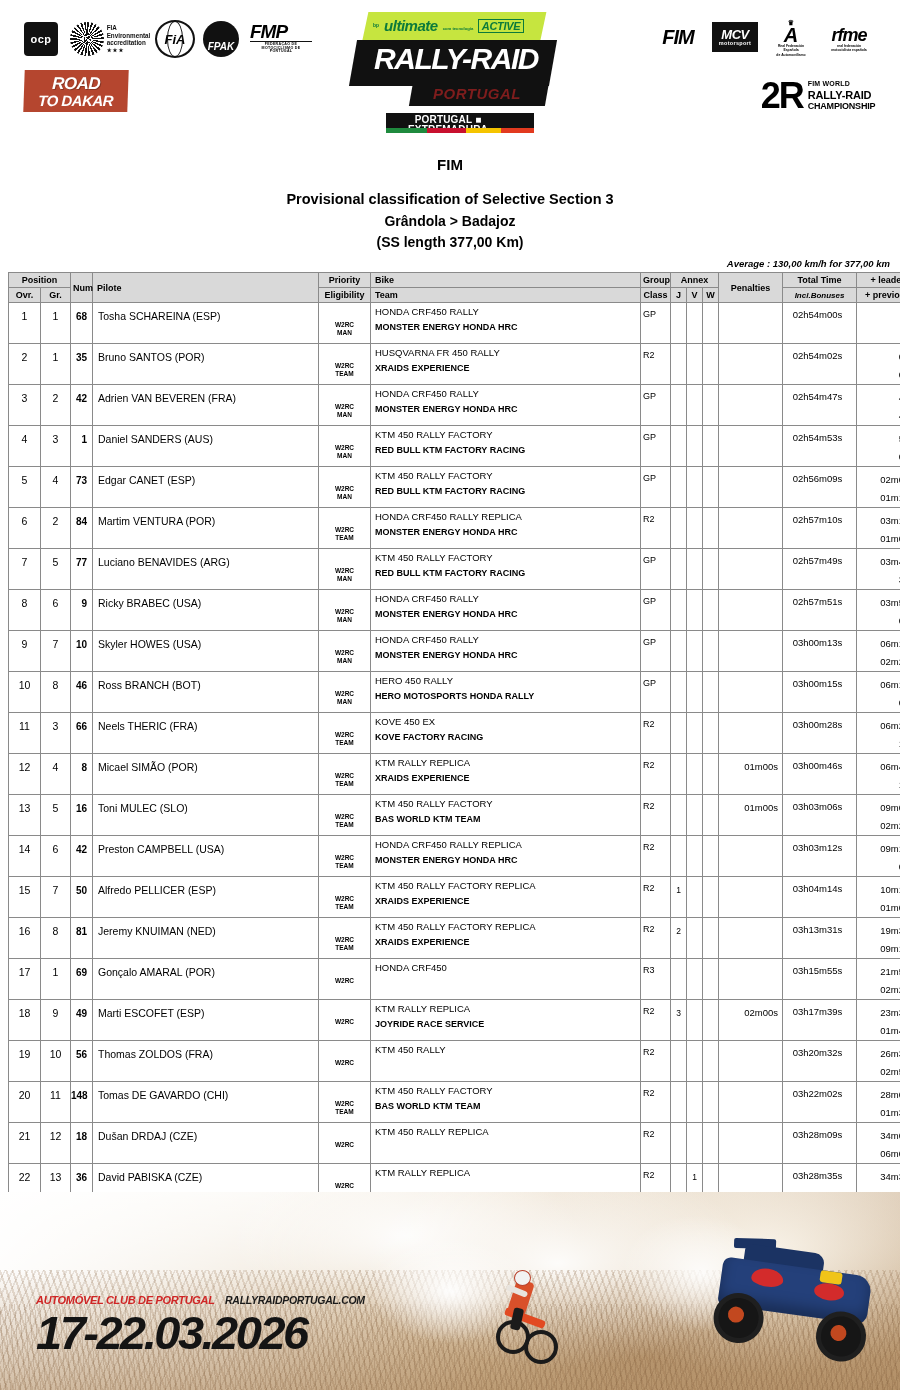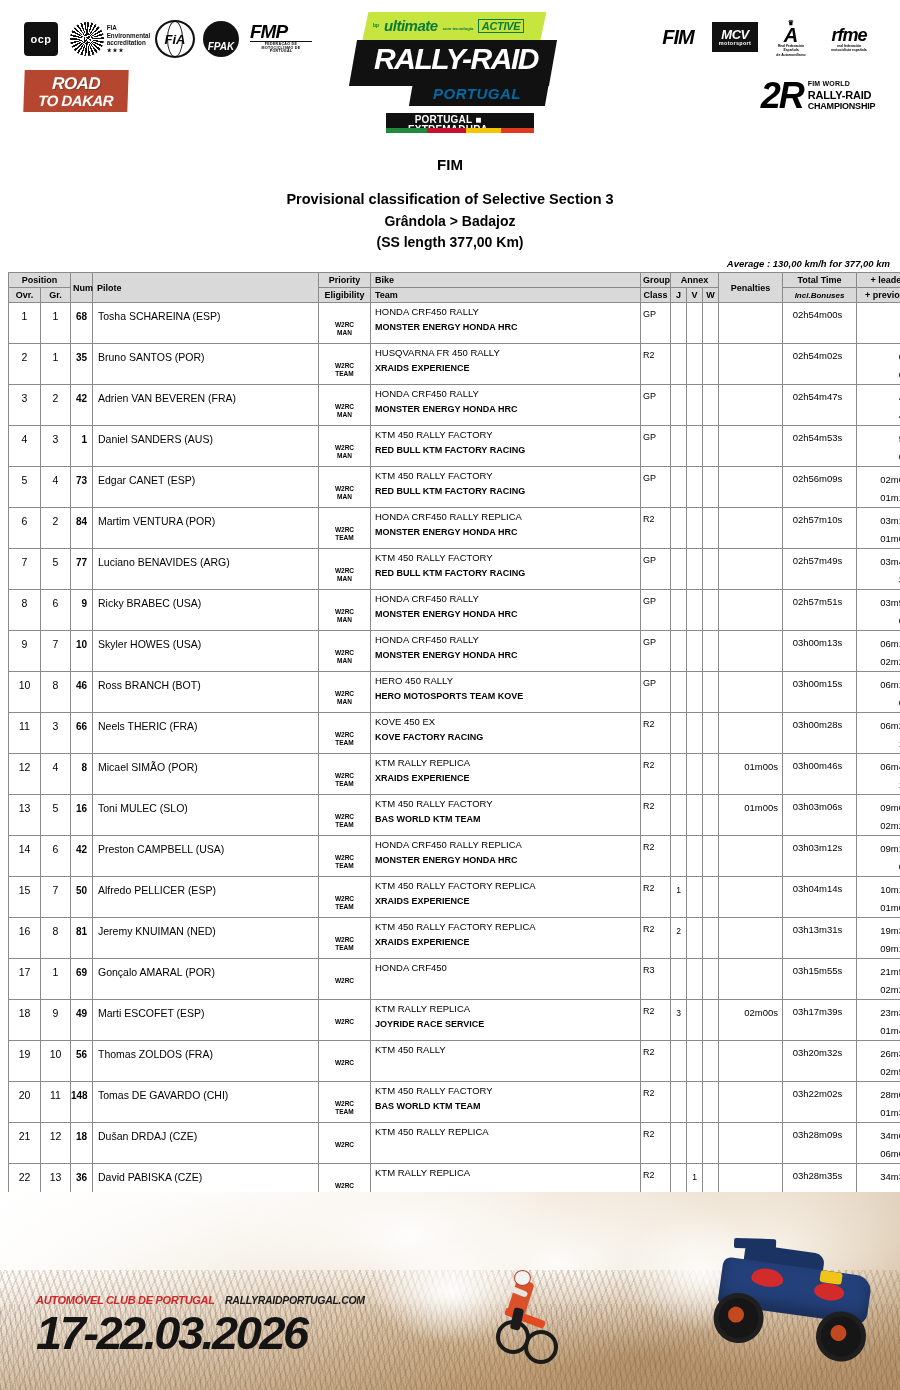--- a/index.html
+++ b/index.html
@@ -56,21 +56,21 @@
   .bp-act{font-size:11px;font-weight:bold;font-style:italic;color:#0b7a3b;
      border:1.2px solid #0b7a3b;padding:0 3px;letter-spacing:-.3px;}
   .bp-act-top{font-size:4.2px;color:#0b7a3b;font-weight:bold;}
   .rr-bar{position:absolute;left:0;top:28px;width:200px;height:46px;background:#111;
      transform:skewX(-10deg);}
   .rr-txt{position:absolute;left:8px;top:32px;width:190px;text-align:center;
      font-size:30px;font-weight:bold;font-style:italic;color:#fff;letter-spacing:-1.5px;}
   .pt-bar{position:absolute;left:58px;top:70px;width:136px;height:24px;background:#111;
      transform:skewX(-10deg);}
   .pt-txt{position:absolute;left:58px;top:74px;width:132px;text-align:center;
-     font-size:15px;font-weight:bold;font-style:italic;color:#0369a1;letter-spacing:.5px;}
+     font-size:15px;font-weight:bold;font-style:italic;color:#7f1d1d;letter-spacing:.5px;}
   .pe-bar{position:absolute;left:33px;top:101px;width:148px;height:15px;background:#111;}
   .pe-txt{position:absolute;left:33px;top:103px;width:124px;text-align:center;
      font-size:10px;font-weight:bold;color:#fff;letter-spacing:.2px;}
   .flags{position:absolute;left:33px;top:116px;width:148px;height:5px;display:flex;}
   .flags i{display:block;height:100%;}
 
   
   .lg-fim{left:655px;top:24px;width:46px;height:26px;
      font-size:20px;font-style:italic;font-weight:bold;letter-spacing:-1px;}
   .lg-mcv{left:712px;top:22px;width:46px;height:30px;background:#111;color:#fff;
@@ -78,21 +78,21 @@
   .mcv-1{font-size:13px;font-style:italic;font-weight:bold;letter-spacing:-.5px;}
   .mcv-2{font-size:5.5px;font-weight:bold;letter-spacing:.3px;}
   .lg-rfec{left:770px;top:16px;width:42px;height:44px;flex-direction:column;}
   .rfec-crown{font-size:7px;}
   .rfec-a{font-size:20px;font-weight:bold;font-style:italic;line-height:.9;}
   .rfec-t{font-size:3.4px;line-height:1.25;font-weight:bold;}
   .lg-rfme{left:820px;top:22px;width:58px;height:34px;flex-direction:column;}
   .rfme-1{font-size:18px;font-weight:bold;font-style:italic;letter-spacing:-1px;}
   .rfme-2{font-size:3.4px;line-height:1.3;font-weight:bold;}
   .lg-2r{left:748px;top:68px;width:140px;height:56px;flex-direction:row;gap:5px;align-items:center;}
-  .tr-2r{font-size:36px;font-weight:bold;letter-spacing:-2px;line-height:1;font-style:italic;}
+  .tr-2r{font-size:36px;font-weight:bold;letter-spacing:-2px;line-height:1;}
   .tr-txt{text-align:left;line-height:1.15;}
   .tr-l1{font-size:7px;font-weight:bold;letter-spacing:.2px;}
   .tr-l2{font-size:11px;font-weight:bold;letter-spacing:-.2px;}
   .tr-l3{font-size:9px;font-weight:bold;letter-spacing:-.2px;}
 
   
   .titles{text-align:center;padding-top:16px;}
   .t-fim{font-size:15px;font-weight:bold;margin-bottom:18px;}
   .t-main{font-size:14.5px;font-weight:bold;margin-bottom:6px;}
   .t-sub{font-size:14px;font-weight:bold;margin-bottom:5px;}
@@ -837,21 +837,21 @@
           <td class="pilote">
             <div class="r-l1">Ross BRANCH (BOT)</div>
             <div class="r-l2"></div>
           </td>
           <td class="prio">
             <div>W2RC</div>
             <div>MAN</div>
           </td>
           <td>
             <div class="bike">HERO 450 RALLY</div>
-            <div class="team">HERO MOTOSPORTS TEAM KOVE</div>
+            <div class="team">HERO MOTOSPORTS HONDA RALLY</div>
           </td>
           <td class="gclass">
             <div class="r-l1">GP</div>
             <div class="r-l2"></div>
           </td>
           <td class="annex">
             <div class="r-l1"></div>
             <div class="r-l2"></div>
           </td>
           <td class="annex">

